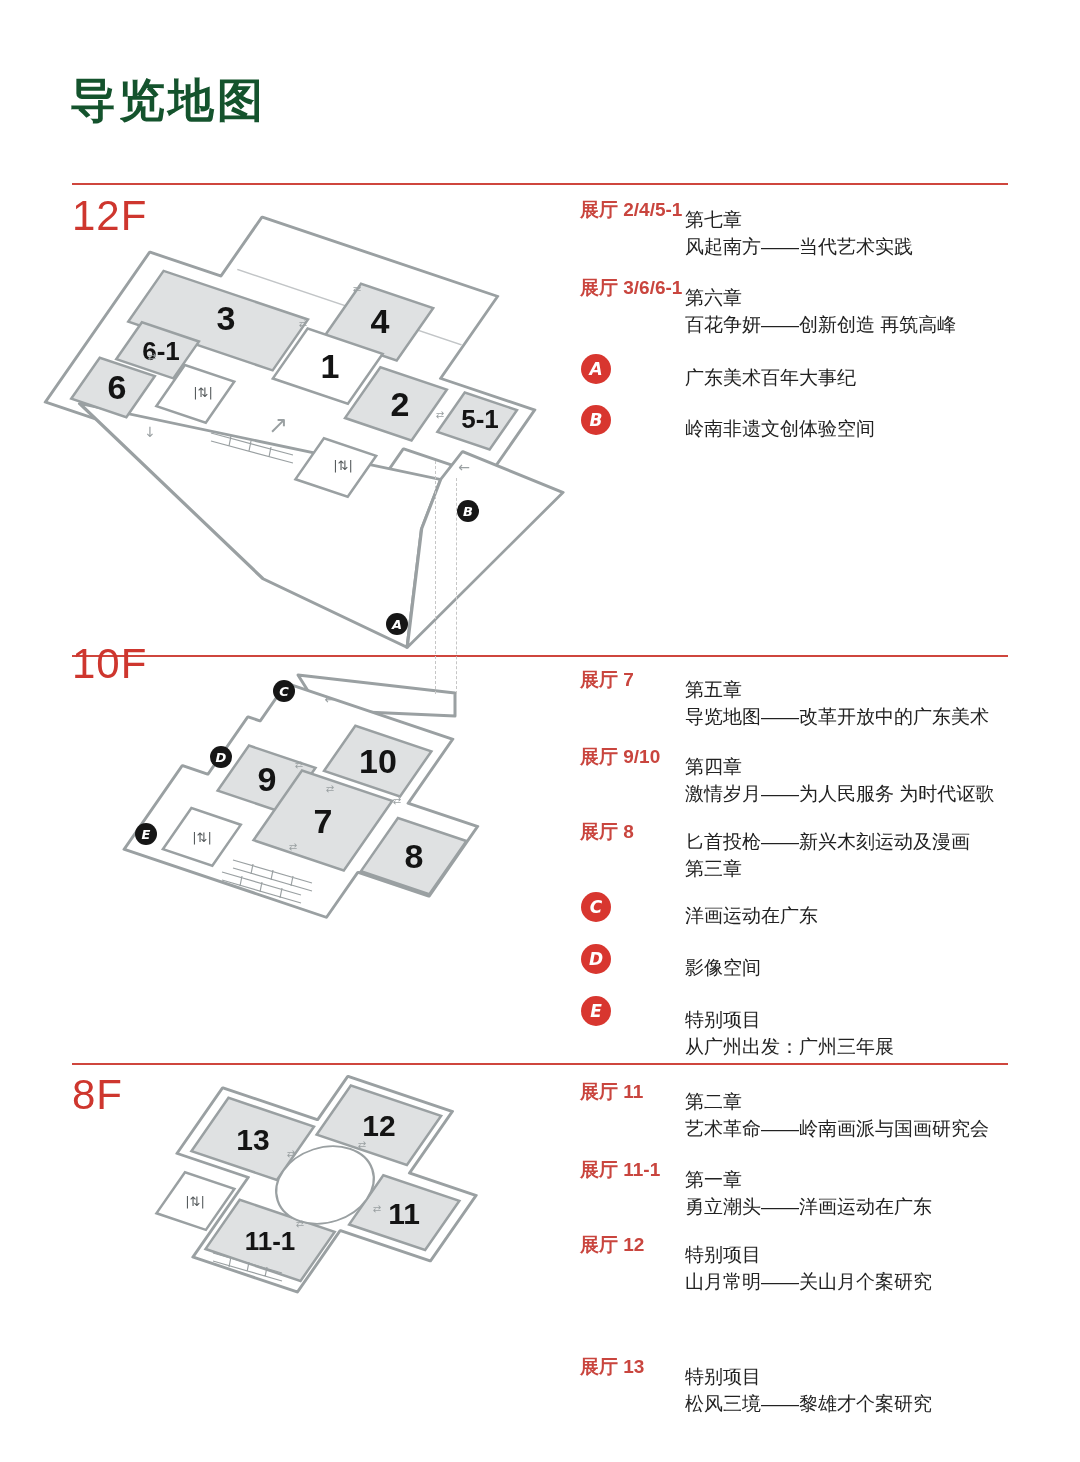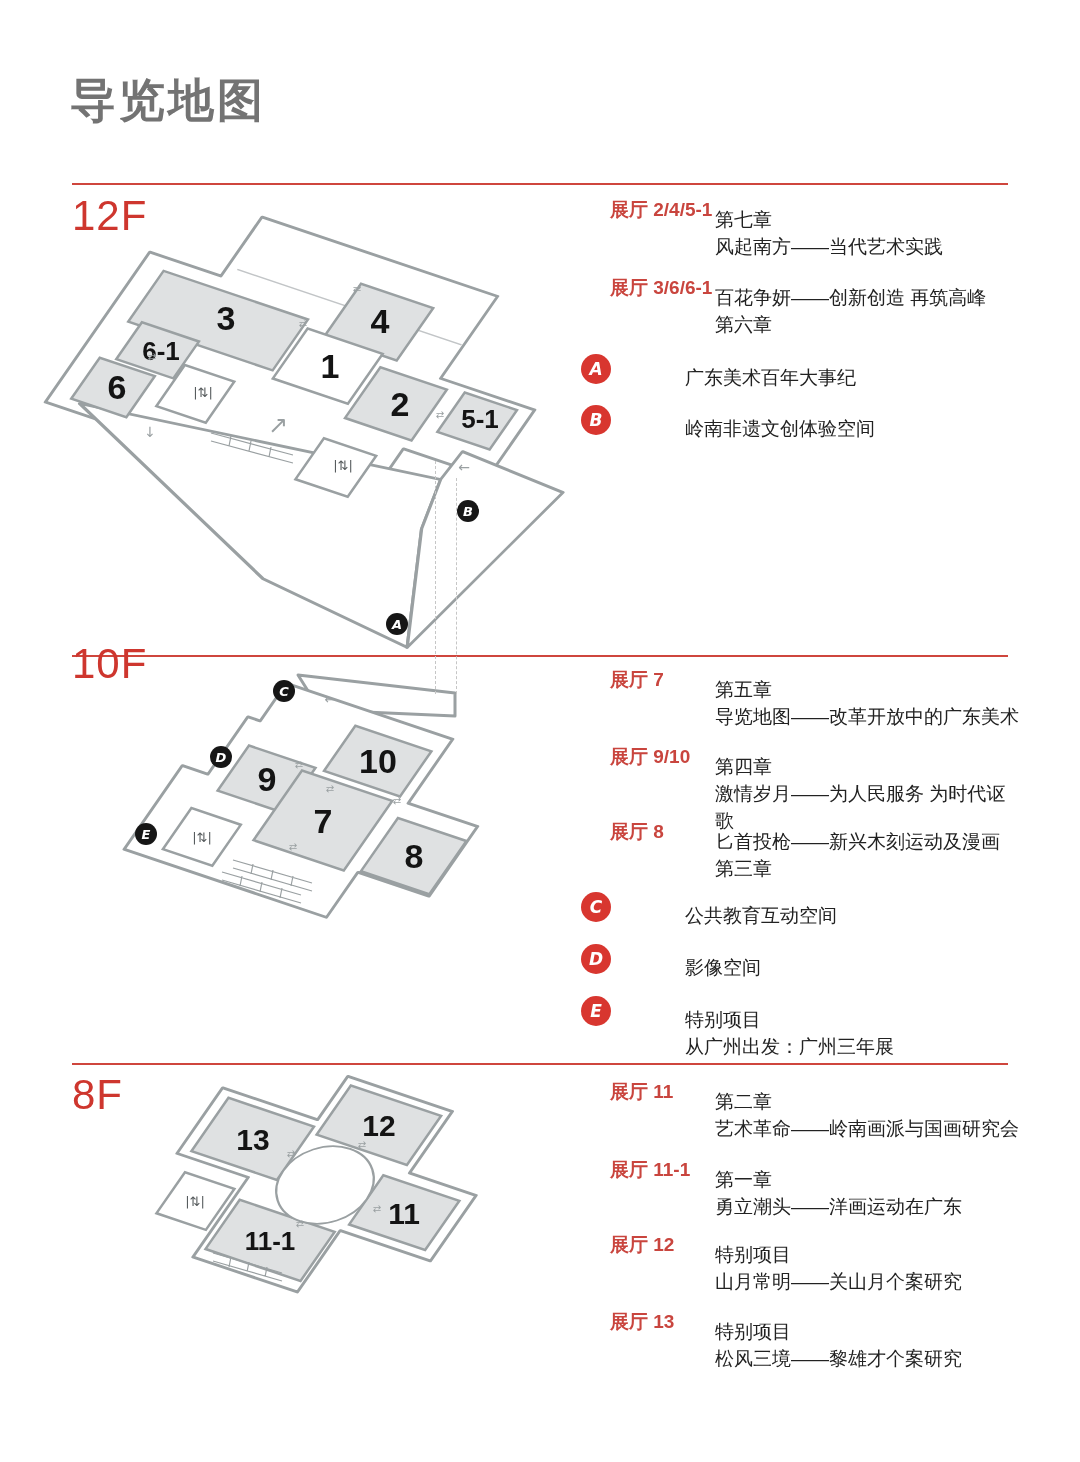--- a/index.html
+++ b/index.html
@@ -4,33 +4,33 @@
 <style>
   html,body{margin:0;padding:0;background:#ffffff;}
   body{
     width:1080px;height:1462px;position:relative;overflow:hidden;
     font-family:"Liberation Sans","DejaVu Sans",sans-serif;
     color:#1e1e1e;
   }
   .abs{position:absolute;}
   
   .page-title{
-    left:70px;top:70px;font-size:46px;font-weight:bold;color:#737373;
+    left:70px;top:70px;font-size:46px;font-weight:bold;color:#14532d;
     letter-spacing:3px;
   }
   .floor-label{
     left:72px;font-size:42px;font-weight:normal;color:#ce362e;letter-spacing:1px;
   }
   .rule{
     left:72px;width:936px;height:0;border-top:2px solid #cf463d;
   }
   
   .lrow{position:absolute;left:580px;display:flex;align-items:flex-start;width:440px;}
   .hall{
-    width:105px;flex:none;color:#c9453e;font-weight:bold;font-size:19px;line-height:27px;margin-left:30px;
+    width:105px;flex:none;color:#c9453e;font-weight:bold;font-size:19px;line-height:27px;
   }
   .ltxt{font-size:19px;line-height:27px;color:#222222;margin-top:10px;}
   .mrow{position:absolute;left:581px;display:flex;align-items:flex-start;width:440px;}
   .mdot{
     width:30px;height:30px;flex:none;border-radius:50%;background:#d8362f;color:#ffffff;
     font-weight:bold;font-style:italic;font-size:17px;text-align:center;line-height:30px;
     margin-right:74px;font-family:"DejaVu Sans",sans-serif;
   }
   
   svg{position:absolute;left:0;overflow:visible;}
@@ -165,22 +165,22 @@
 <div class="lrow" style="top:196px">
   <span class="hall">展厅 2/4/5-1</span>
   <div class="ltxt">
     <div>第七章</div>
     <div>风起南方——当代艺术实践</div>
   </div>
 </div>
 <div class="lrow" style="top:274px">
   <span class="hall">展厅 3/6/6-1</span>
   <div class="ltxt">
+    <div>第六章</div>
     <div>百花争妍——创新创造 再筑高峰</div>
-    <div>第六章</div>
   </div>
 </div>
 <div class="mrow" style="top:354px">
   <span class="mdot">A</span>
   <div class="ltxt">
       <div>广东美术百年大事纪</div>
     </div>
 </div>
 <div class="mrow" style="top:405px">
   <span class="mdot">B</span>
@@ -206,21 +206,21 @@
 <div class="lrow" style="top:818px">
   <span class="hall">展厅 8</span>
   <div class="ltxt">
     <div>匕首投枪——新兴木刻运动及漫画</div>
     <div>第三章</div>
   </div>
 </div>
 <div class="mrow" style="top:892px">
   <span class="mdot">C</span>
   <div class="ltxt">
-      <div>公共教育互动空间</div>
+      <div>洋画运动在广东</div>
     </div>
 </div>
 <div class="mrow" style="top:944px">
   <span class="mdot">D</span>
   <div class="ltxt">
       <div>影像空间</div>
     </div>
 </div>
 <div class="mrow" style="top:996px">
   <span class="mdot">E</span>
@@ -244,19 +244,19 @@
     <div>勇立潮头——洋画运动在广东</div>
   </div>
 </div>
 <div class="lrow" style="top:1231px">
   <span class="hall">展厅 12</span>
   <div class="ltxt">
     <div>特别项目</div>
     <div>山月常明——关山月个案研究</div>
   </div>
 </div>
-<div class="lrow" style="top:1308px">
+<div class="lrow" style="top:1353px">
   <span class="hall">展厅 13</span>
   <div class="ltxt">
     <div>特别项目</div>
     <div>松风三境——黎雄才个案研究</div>
   </div>
 </div>
 
 </body></html>

